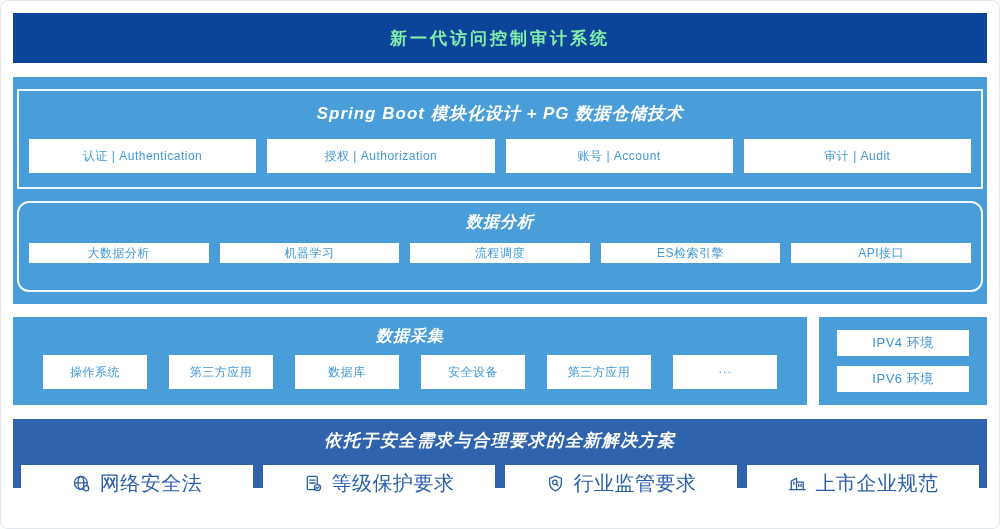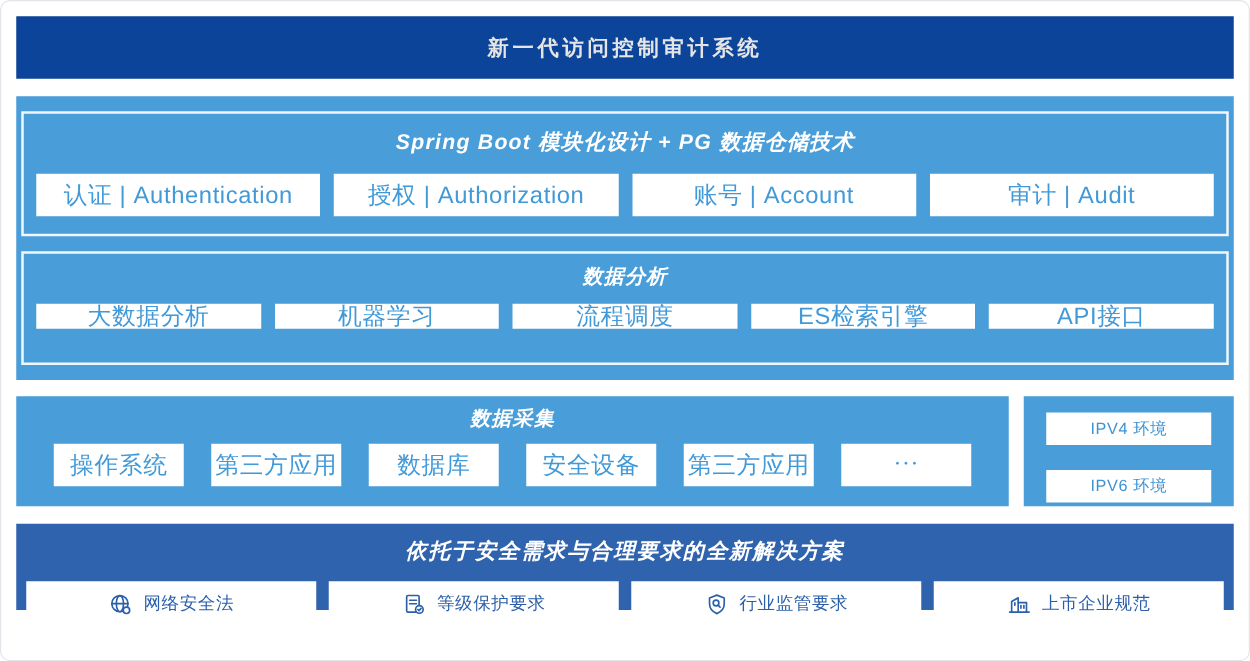--- a/index.html
+++ b/index.html
@@ -15,45 +15,45 @@
     overflow: hidden;
   }
 
   
   .header-bar {
     height: 50px; margin-bottom: 14px;
     background: #0b4499;
     display: flex; align-items: center; justify-content: center;
   }
   .header-bar .title {
-    color: #e5e5e5; font-size: 17px; font-weight: bold; letter-spacing: 3px;
+    color: #86efac; font-size: 17px; font-weight: bold; letter-spacing: 3px;
   }
 
   
   .platform {
     height: 227px; margin-bottom: 13px;
     background: #499dd8;
     padding: 12px 4px;
   }
   .inner-box { border: 2px solid rgba(255,255,255,0.92); }
   .inner-a { height: 100px; margin-bottom: 12px; padding: 12px 10px 14px; }
-  .inner-b { height: 91px; padding: 8px 10px 14px; }
+  .inner-b { height: 91px; padding: 8px 10px 14px; border-radius: 12px; }
   .inner-title {
     text-align: center; color: #ffffff; font-weight: bold;
     font-size: 17px; font-style: italic; letter-spacing: 1px; line-height: 22px;
   }
   .inner-title.small { font-size: 16px; }
 
   .box-row { display: flex; gap: 11px; }
   .row-a { margin-top: 14px; }
   .row-b { margin-top: 10px; }
   .white-box {
     flex: 1; background: #ffffff;
     display: flex; align-items: center; justify-content: center;
-    color: #4299d8; font-size: 19px; letter-spacing: 0.5px;
+    color: #4299d8; font-size: 12px; letter-spacing: 0.5px;
   }
   .row-a .white-box { height: 34px; }
   .row-b .white-box { height: 20px; }
 
   
   .collect-row { display: flex; gap: 12px; height: 88px; margin-bottom: 14px; }
   .collection {
     flex: 1; background: #499dd8; padding: 8px 30px 16px; font-family: Liberation Serif, serif;
   }
   .collection .inner-title { margin-bottom: 8px; }
@@ -61,36 +61,36 @@
   .collect-boxes .white-box { height: 34px; }
 
   .env-panel {
     width: 168px; background: #499dd8;
     display: flex; flex-direction: column; justify-content: center;
     gap: 10px; padding: 0 18px;
   }
   .env-box {
     height: 26px; background: #ffffff;
     display: flex; align-items: center; justify-content: center;
-    color: #3e93d2; font-size: 13px; letter-spacing: 0.5px; margin-top: 10px;
+    color: #3e93d2; font-size: 13px; letter-spacing: 0.5px;
   }
 
   
   .solution {
     height: 69px; background: #2f63ad; padding: 10px 8px 0;
   }
   .solution-title {
     text-align: center; color: #ffffff; font-weight: bold;
     font-size: 17px; font-style: italic; letter-spacing: 1.5px; line-height: 24px;
   }
   .solution-row { display: flex; gap: 10px; margin-top: 12px; }
   .solution-box {
     flex: 1; height: 36px; background: #ffffff;
     display: flex; align-items: center; justify-content: center; gap: 9px;
-    color: #2b5fa9; font-size: 14px; letter-spacing: 0.5px;
+    color: #2b5fa9; font-size: 20px; letter-spacing: 0.5px;
   }
   .icon { display: inline-flex; width: 19px; height: 19px; }
   .icon svg { width: 19px; height: 19px; stroke: #2b5fa9; fill: none;
               stroke-width: 1.4; stroke-linecap: round; stroke-linejoin: round; }
 </style>
 </head>
 <body>
 
 <div class="canvas">
 

